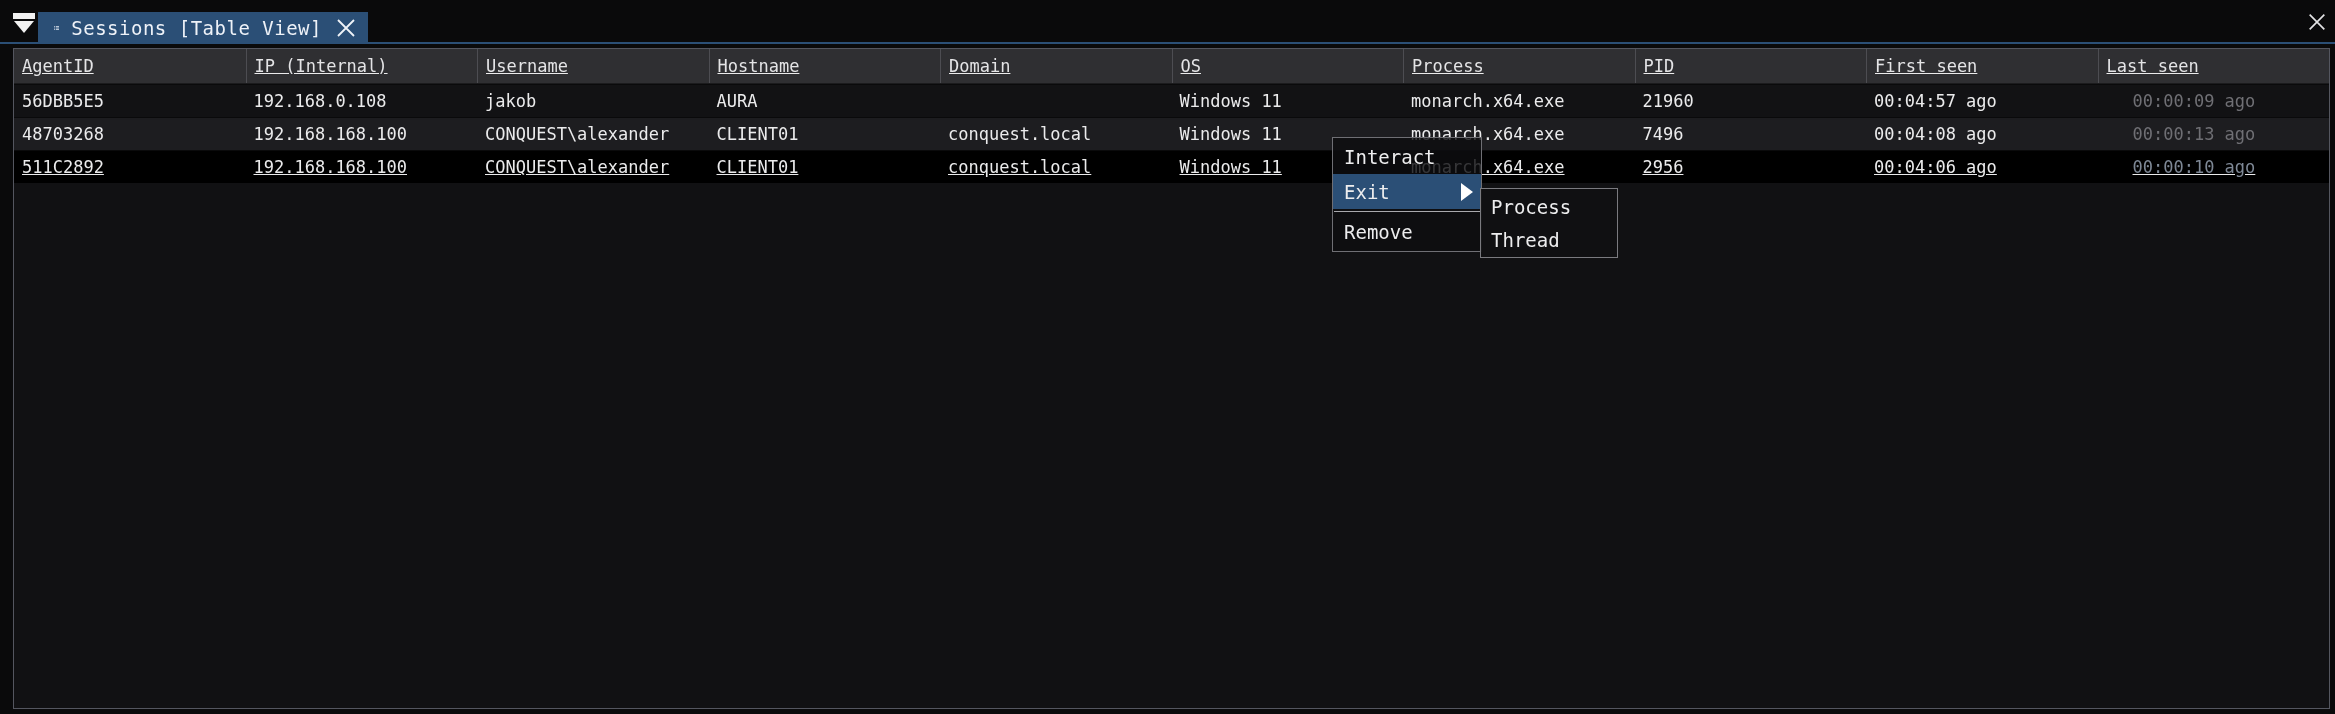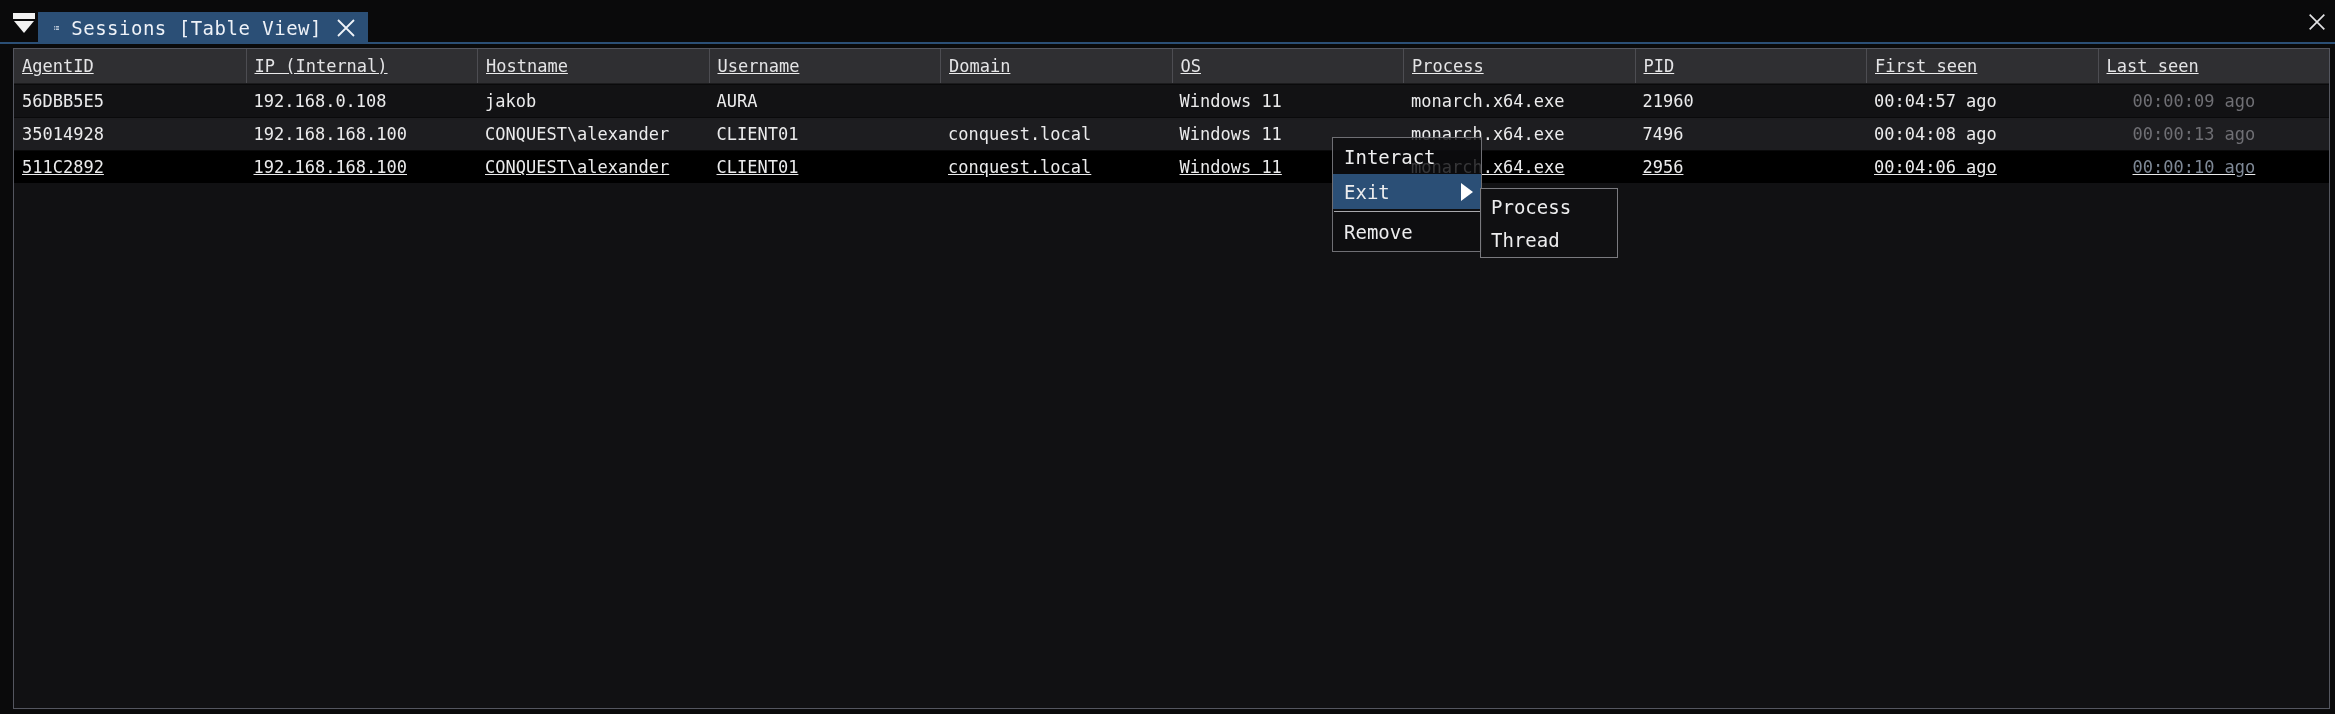--- a/index.html
+++ b/index.html
@@ -121,22 +121,22 @@
       <svg width="22" height="22" viewBox="0 0 24 24">
           <path d="M4 4 L20 20 M20 4 L4 20" stroke="#e3e3e5" stroke-width="1.8" fill="none"></path>
         </svg>
     </span>
   </div>
 
   <div class="panel">
     <div class="thead">
       <div class="th">AgentID</div>
       <div class="th">IP (Internal)</div>
+      <div class="th">Username</div>
       <div class="th">Hostname</div>
-      <div class="th">Username</div>
       <div class="th">Domain</div>
       <div class="th">OS</div>
       <div class="th">Process</div>
       <div class="th">PID</div>
       <div class="th">First seen</div>
       <div class="th">Last seen</div>
     </div>
 
     <div class="trow odd">
       <div class="td">56DBB5E5</div>
@@ -145,21 +145,21 @@
       <div class="td">AURA</div>
       <div class="td"></div>
       <div class="td">Windows 11</div>
       <div class="td">monarch.x64.exe</div>
       <div class="td">21960</div>
       <div class="td">00:04:57 ago</div>
       <div class="td dim">00:00:09 ago</div>
     </div>
 
     <div class="trow even">
-      <div class="td">35014928</div>
+      <div class="td">48703268</div>
       <div class="td">192.168.168.100</div>
       <div class="td">CONQUEST\alexander</div>
       <div class="td">CLIENT01</div>
       <div class="td">conquest.local</div>
       <div class="td">Windows 11</div>
       <div class="td">monarch.x64.exe</div>
       <div class="td">7496</div>
       <div class="td">00:04:08 ago</div>
       <div class="td dim">00:00:13 ago</div>
     </div>

